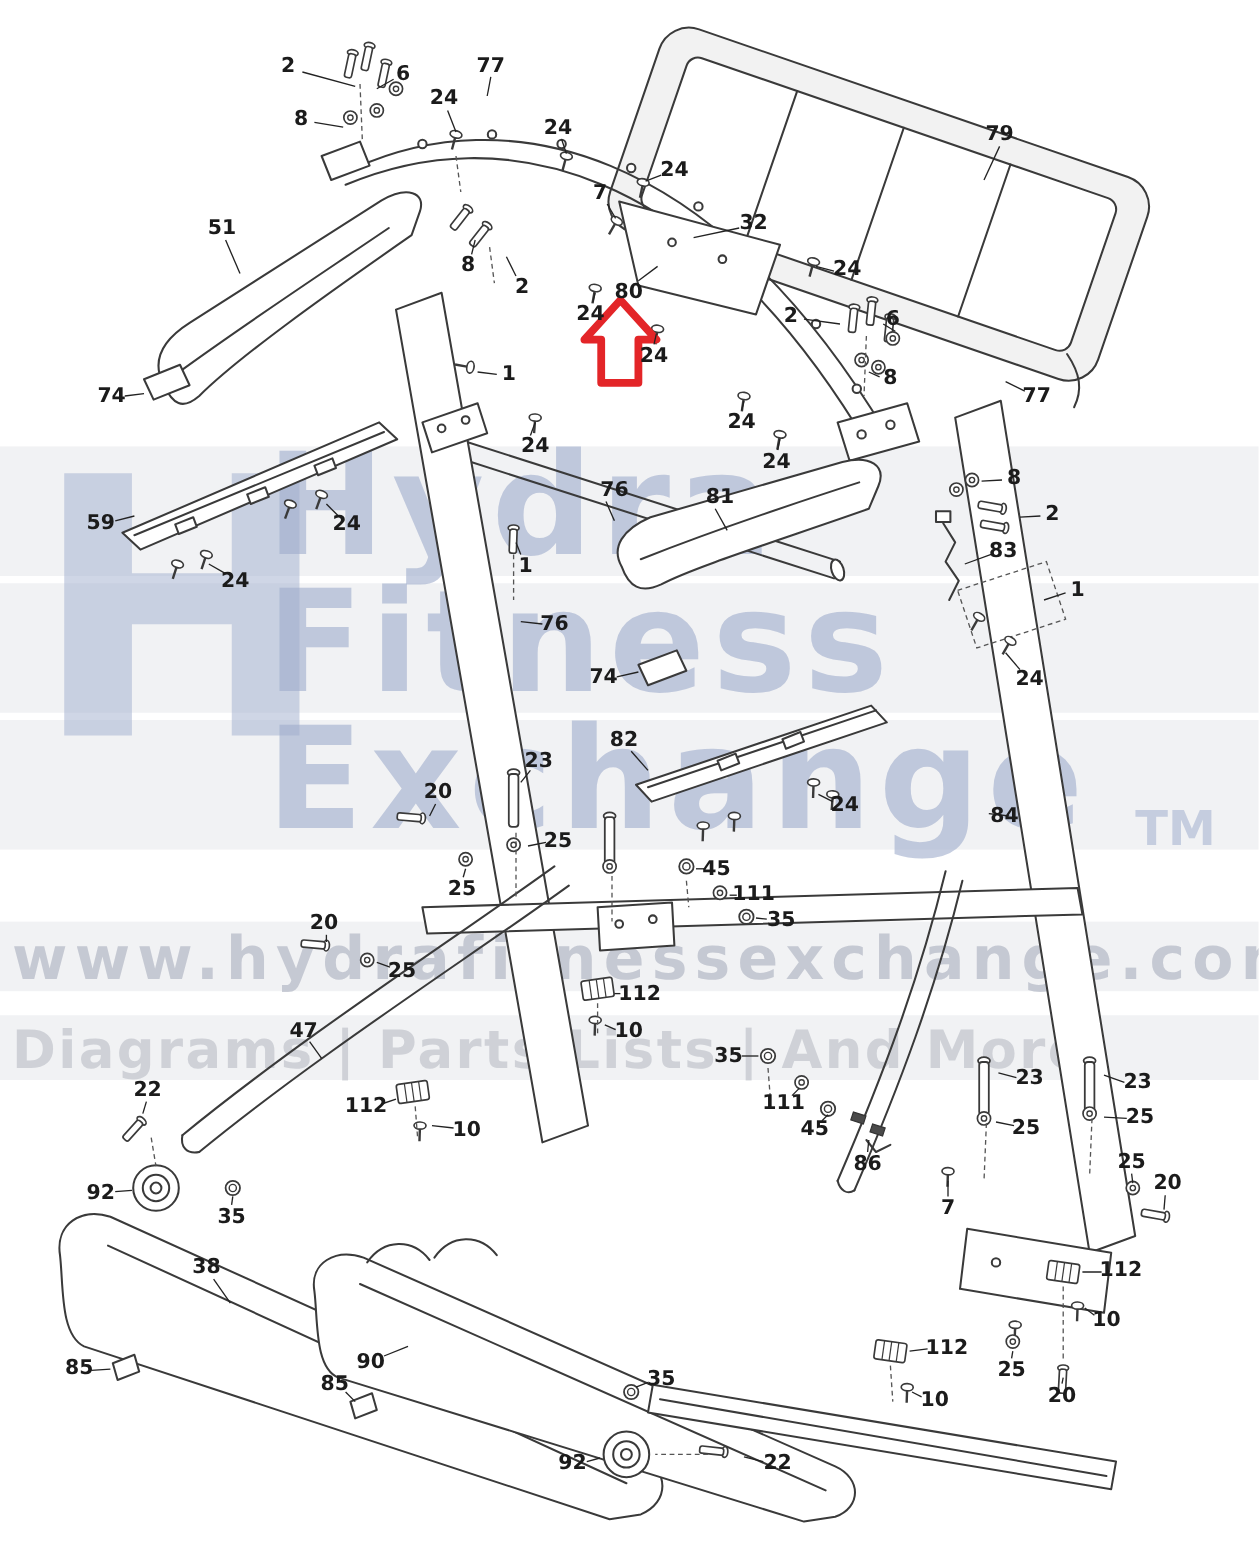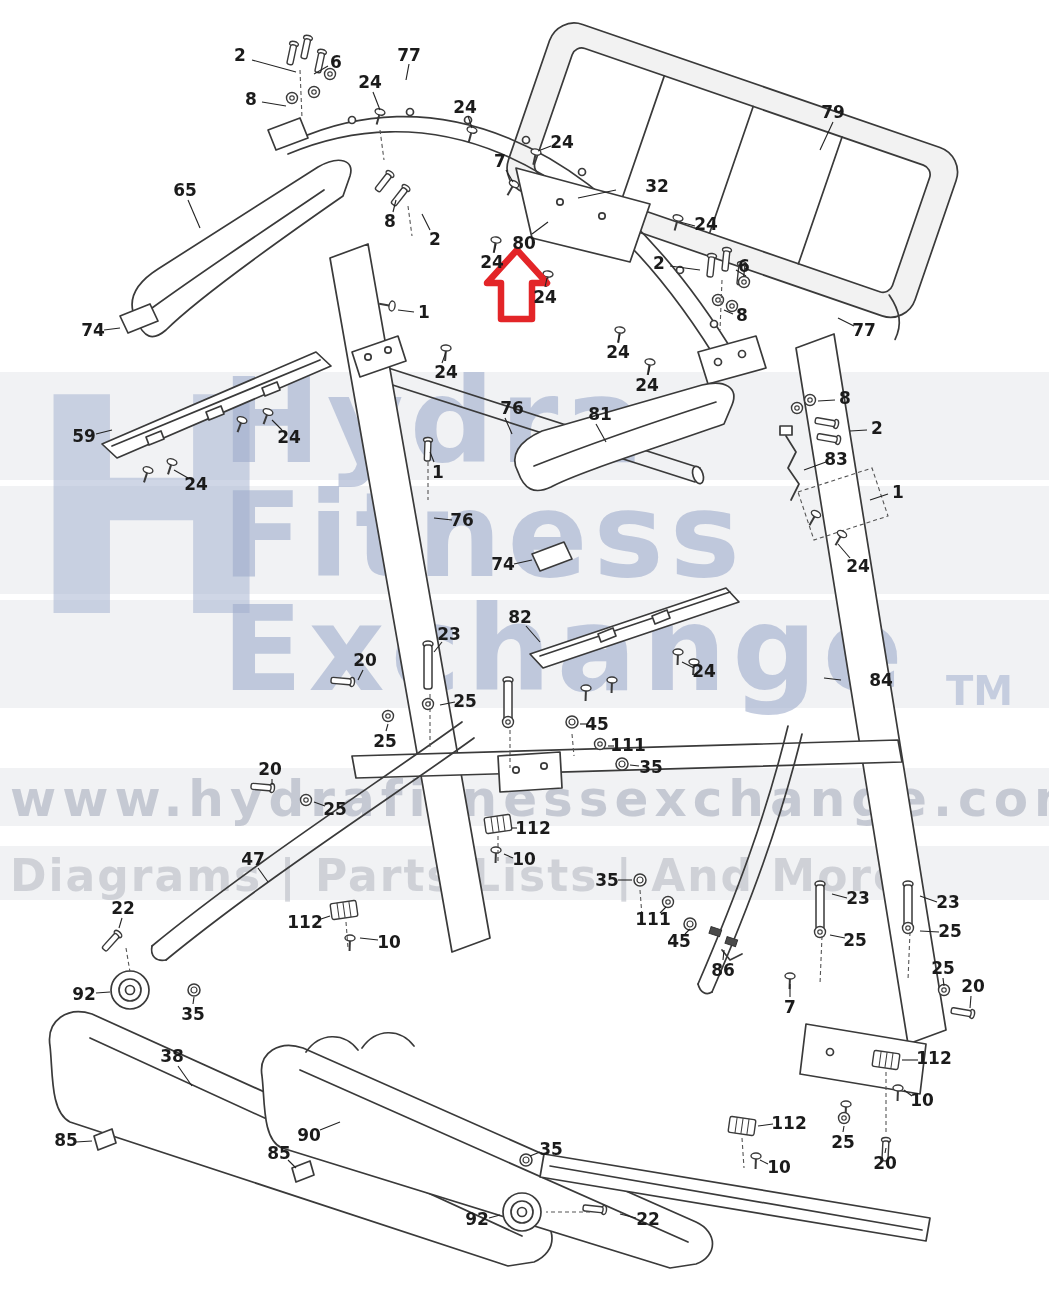--- a/index.html
+++ b/index.html
@@ -410,22 +410,22 @@
   <div class="callout-layer">
       <span class="part-label" style="left: 240px; top: 55px;">2</span>
       <span class="part-label" style="left: 336px; top: 62px;">6</span>
       <span class="part-label" style="left: 409px; top: 55px;">77</span>
       <span class="part-label" style="left: 370px; top: 82px;">24</span>
       <span class="part-label" style="left: 251px; top: 99px;">8</span>
       <span class="part-label" style="left: 465px; top: 107px;">24</span>
       <span class="part-label" style="left: 562px; top: 142px;">24</span>
       <span class="part-label" style="left: 833px; top: 112px;">79</span>
       <span class="part-label" style="left: 500px; top: 161px;">7</span>
-      <span class="part-label" style="left: 628px; top: 186px; margin-left: 29px;">32</span>
-      <span class="part-label" style="left: 185px; top: 190px;">65</span>
+      <span class="part-label" style="left: 628px; top: 186px;">32</span>
+      <span class="part-label" style="left: 185px; top: 190px;">51</span>
       <span class="part-label" style="left: 390px; top: 221px;">8</span>
       <span class="part-label" style="left: 706px; top: 224px;">24</span>
       <span class="part-label" style="left: 435px; top: 239px;">2</span>
       <span class="part-label" style="left: 524px; top: 243px;">80</span>
       <span class="part-label" style="left: 492px; top: 262px;">24</span>
       <span class="part-label" style="left: 659px; top: 263px;">2</span>
       <span class="part-label" style="left: 744px; top: 266px;">6</span>
       <span class="part-label" style="left: 545px; top: 297px;">24</span>
       <span class="part-label" style="left: 742px; top: 315px;">8</span>
       <span class="part-label" style="left: 93px; top: 330px;">74</span>
@@ -444,21 +444,21 @@
       <span class="part-label" style="left: 438px; top: 472px;">1</span>
       <span class="part-label" style="left: 196px; top: 484px;">24</span>
       <span class="part-label" style="left: 898px; top: 492px;">1</span>
       <span class="part-label" style="left: 462px; top: 520px;">76</span>
       <span class="part-label" style="left: 503px; top: 564px;">74</span>
       <span class="part-label" style="left: 858px; top: 566px;">24</span>
       <span class="part-label" style="left: 520px; top: 617px;">82</span>
       <span class="part-label" style="left: 449px; top: 634px;">23</span>
       <span class="part-label" style="left: 365px; top: 660px;">20</span>
       <span class="part-label" style="left: 704px; top: 671px;">24</span>
-      <span class="part-label" style="left: 881px; top: 680px;">84</span>
+      <span class="part-label" style="left: 837px; top: 680px;">84</span>
       <span class="part-label" style="left: 465px; top: 701px;">25</span>
       <span class="part-label" style="left: 597px; top: 724px;">45</span>
       <span class="part-label" style="left: 385px; top: 741px;">25</span>
       <span class="part-label" style="left: 628px; top: 745px;">111</span>
       <span class="part-label" style="left: 651px; top: 767px;">35</span>
       <span class="part-label" style="left: 270px; top: 769px;">20</span>
       <span class="part-label" style="left: 335px; top: 809px;">25</span>
       <span class="part-label" style="left: 533px; top: 828px;">112</span>
       <span class="part-label" style="left: 524px; top: 859px;">10</span>
       <span class="part-label" style="left: 253px; top: 859px;">47</span>

